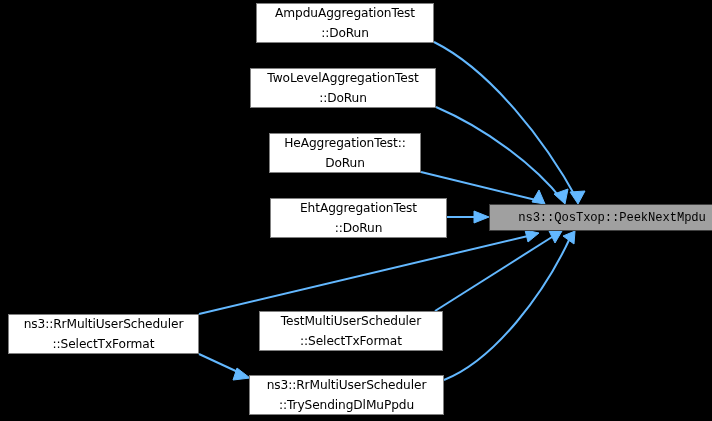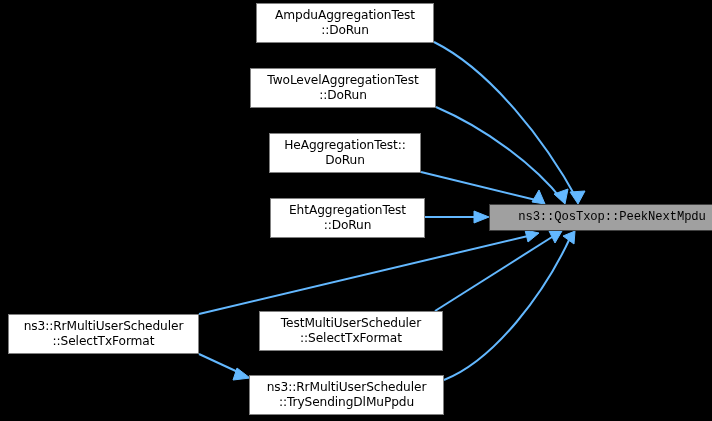--- a/index.html
+++ b/index.html
@@ -27,21 +27,21 @@
     position: absolute;
     box-sizing: border-box;
     display: flex;
     align-items: center;
     justify-content: center;
     text-align: center;
     background: #ffffff;
     border: 1px solid #808080;
     color: #000000;
     font-size: 12.2px;
-    line-height: 15px;
+    line-height: 20px;
     letter-spacing: -0.1px;
     white-space: pre-line;
     z-index: 5;
   }
   .node.highlight {
     background: #a0a0a0;
     border: 1px solid #404040;
     color: #000000;
   }
   .node .label {
@@ -75,21 +75,21 @@
       <path d="M 250,378 L 237,368 L 233,380 Z" fill="#63b8ff" stroke="#63b8ff" stroke-width="1" stroke-linejoin="round"></path>
     </svg>
 
   <div id="node-layer">
       <div class="node" style="left: 256px; top: 3px; width: 178px; height: 40px;"><span class="label">AmpduAggregationTest
 ::DoRun</span></div>
       <div class="node" style="left: 250px; top: 68px; width: 186px; height: 40px;"><span class="label">TwoLevelAggregationTest
 ::DoRun</span></div>
       <div class="node" style="left: 269px; top: 133px; width: 152px; height: 40px; justify-content: flex-end;"><span class="label">HeAggregationTest::
 DoRun</span></div>
-      <div class="node" style="left: 270px; top: 198px; width: 155px; height: 40px;"><span class="label">EhtAggregationTest
+      <div class="node" style="left: 270px; top: 198px; width: 177px; height: 40px;"><span class="label">EhtAggregationTest
 ::DoRun</span></div>
       <div class="node highlight" style="left: 489px; top: 204px; width: 246px; height: 27px; font-family: Liberation Mono, monospace;"><span class="label">ns3::QosTxop::PeekNextMpdu</span></div>
       <div class="node" style="left: 8px; top: 314px; width: 191px; height: 40px;"><span class="label">ns3::RrMultiUserScheduler
 ::SelectTxFormat</span></div>
       <div class="node" style="left: 259px; top: 311px; width: 184px; height: 40px;"><span class="label">TestMultiUserScheduler
 ::SelectTxFormat</span></div>
       <div class="node" style="left: 249px; top: 375px; width: 195px; height: 40px;"><span class="label">ns3::RrMultiUserScheduler
 ::TrySendingDlMuPpdu</span></div>
     </div>
 

